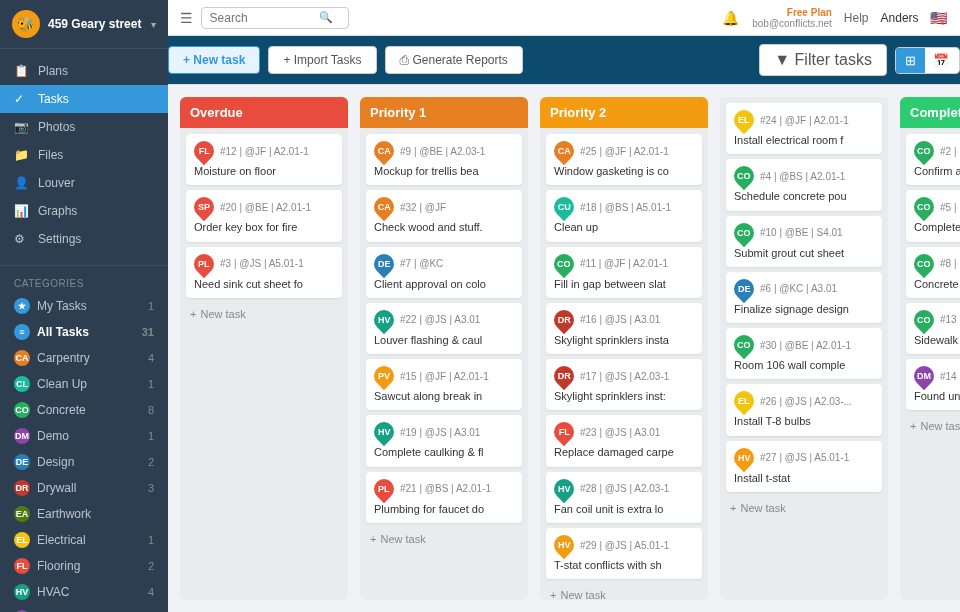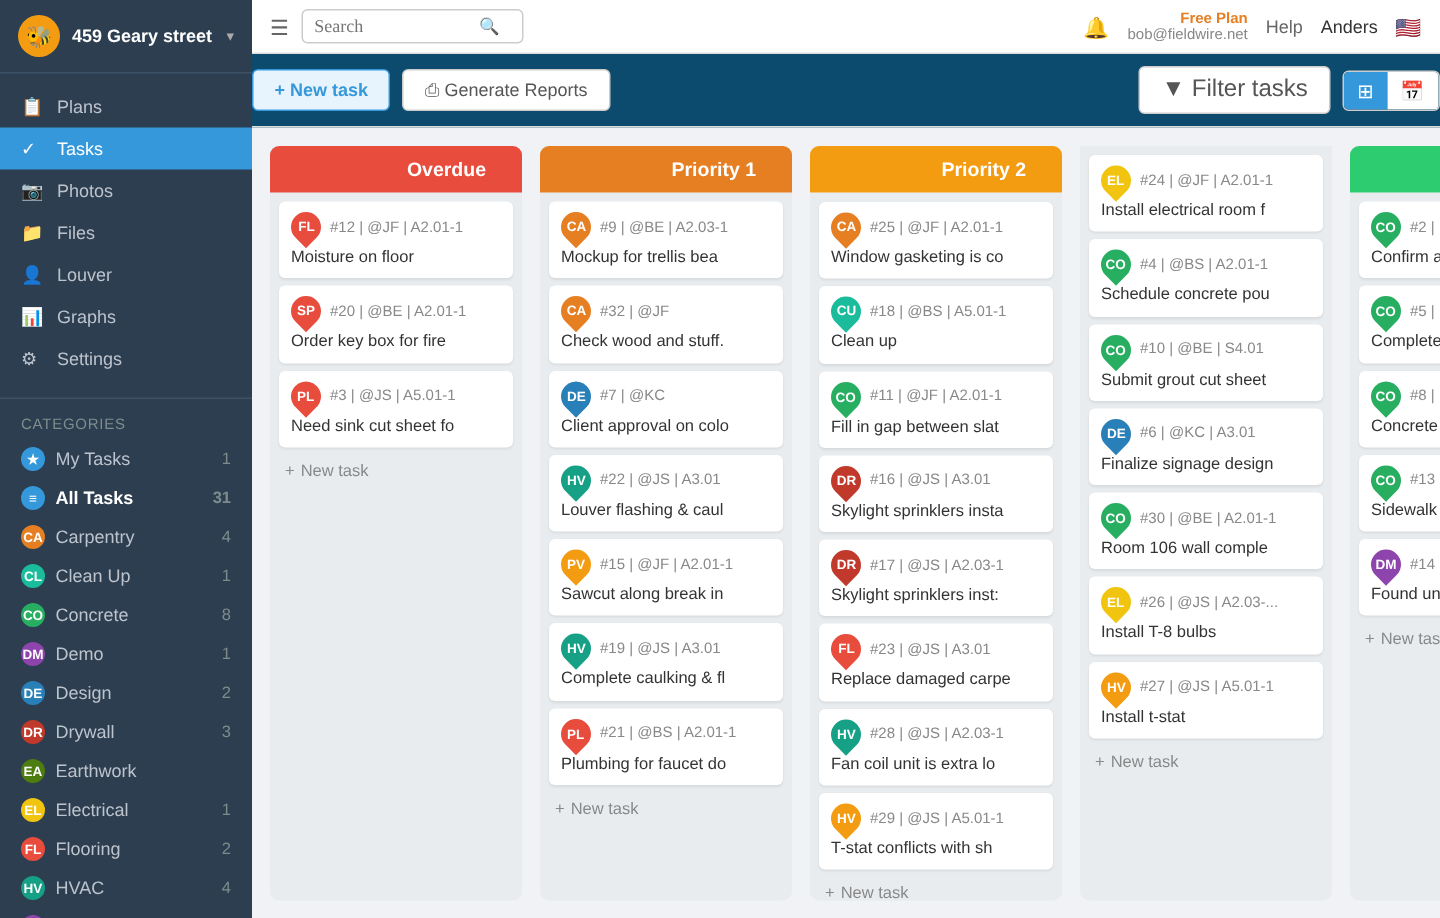--- a/index.html
+++ b/index.html
@@ -20,21 +20,21 @@
     .cat-item { display: flex; align-items: center; padding: 5px 14px; cursor: pointer; color: #bdc3cc; font-size: 12px; }
     .cat-badge { width: 16px; height: 16px; border-radius: 50%; display: flex; align-items: center; justify-content: center; font-size: 9px; font-weight: bold; color: #fff; margin-right: 7px; flex-shrink: 0; }
     .cat-count { margin-left: auto; font-size: 11px; color: #7f8c8d; }
     .cat-item.active-cat { color: #fff; font-weight: 600; }
 
     
     .main { flex: 1; display: flex; flex-direction: column; overflow: hidden; }
     .top-bar { background: #fff; border-bottom: 1px solid #ddd; display: flex; align-items: center; padding: 0 12px; height: 36px; flex-shrink: 0; }
     .hamburger { font-size: 14px; color: #666; margin-right: 8px; cursor: pointer; }
     .search-box { display: flex; align-items: center; border: 1px solid #ccc; border-radius: 4px; padding: 3px 8px; width: 148px; }
-    .search-box input { border: none; outline: none; font-size: 12px; width: 110px; font-family: Liberation Serif, serif; }
+    .search-box input { border: none; outline: none; font-size: 12px; width: 110px; }
     .search-icon { color: #888; font-size: 11px; }
     .top-right { margin-left: auto; display: flex; align-items: center; gap: 12px; }
     .bell-icon { font-size: 14px; color: #666; cursor: pointer; }
     .user-info { display: flex; flex-direction: column; align-items: flex-end; }
     .user-plan { font-size: 10px; color: #e67e22; font-weight: 600; }
     .user-email { font-size: 10px; color: #888; }
     .help-btn { font-size: 12px; color: #666; cursor: pointer; }
     .user-name { font-size: 12px; color: #333; cursor: pointer; }
     .flag { font-size: 14px; }
 
@@ -44,21 +44,21 @@
     .btn-generate { background: #fff; border: 1px solid #ccc; color: #555; padding: 6px 14px; border-radius: 4px; font-size: 12px; cursor: pointer; }
     .spacer { flex: 1; }
     .btn-filter { background: #fff; border: 1px solid #ccc; color: #555; padding: 6px 14px; border-radius: 4px; font-size: 16px; cursor: pointer; }
     .view-toggle { display: flex; border: 1px solid #ccc; border-radius: 4px; overflow: hidden; }
     .view-btn { padding: 5px 9px; background: #fff; border: none; cursor: pointer; font-size: 13px; color: #666; }
     .view-btn.active { background: #3498db; color: #fff; }
 
     
     .board { display: flex; flex: 1; overflow-x: auto; padding: 12px; gap: 12px; background: #f0f2f5; }
     .column { width: 168px; flex-shrink: 0; display: flex; flex-direction: column; }
-    .col-header { border-radius: 6px 6px 0 0; padding: 8px 24px; font-size: 13px; font-weight: 700; color: #fff; display: flex; align-items: center; justify-content: flex-end; position: relative; }
+    .col-header { border-radius: 6px 6px 0 0; padding: 8px 10px; font-size: 13px; font-weight: 700; color: #fff; display: flex; align-items: center; justify-content: flex-start; position: relative; }
     .col-body { background: #e8ecef; border-radius: 0 0 6px 6px; flex: 1; padding: 6px; display: flex; flex-direction: column; gap: 5px; overflow-y: auto; }
     .card { background: #fff; border-radius: 4px; padding: 7px 8px; font-size: 11px; cursor: pointer; box-shadow: 0 1px 2px rgba(0,0,0,0.08); }
     .card-meta { display: flex; align-items: center; margin-bottom: 3px; }
     .card-id { color: #888; font-size: 10px; }
     .card-text { color: #333; font-size: 11px; line-height: 1.3; }
     .pin { width: 20px; height: 20px; border-radius: 50% 50% 50% 0; transform: rotate(-45deg); display: flex; align-items: center; justify-content: center; font-size: 9px; font-weight: bold; color: #fff; flex-shrink: 0; margin-right: 6px; }
     .pin-label { transform: rotate(45deg); display: block; }
     .new-task-btn { color: #888; font-size: 11px; padding: 5px 4px; cursor: pointer; display: flex; align-items: center; gap: 4px; }
 
     .col-overdue .col-header { background: #e74c3c; }
@@ -207,30 +207,31 @@
   <div class="top-bar">
     <span class="hamburger">☰</span>
     <div class="search-box">
       <input type="text" placeholder="Search" style="">
       <span class="search-icon">🔍</span>
     </div>
     <div class="top-right">
       <span class="bell-icon">🔔</span>
       <div class="user-info">
         <span class="user-plan">Free Plan</span>
-        <span class="user-email">bob@fieldwire.net</span>
+        <span class="user-email">bob@conflicts.net</span>
       </div>
       <span class="help-btn">Help</span>
       <span class="user-name">Anders</span>
       <span class="flag">🇺🇸</span>
     </div>
   </div>
 
   <div class="toolbar">
     <button class="btn-new-task">+ New task</button>
+    <button class="btn-import">+ Import Tasks</button>
     <button class="btn-generate">⎙ Generate Reports</button>
     <div class="spacer"></div>
     <button class="btn-filter">
       <span>▼ </span><span>Filter tasks</span>
     </button>
     <div class="view-toggle">
       <button class="view-btn active">⊞</button>
       <button class="view-btn">📅</button>
     </div>
   </div>

